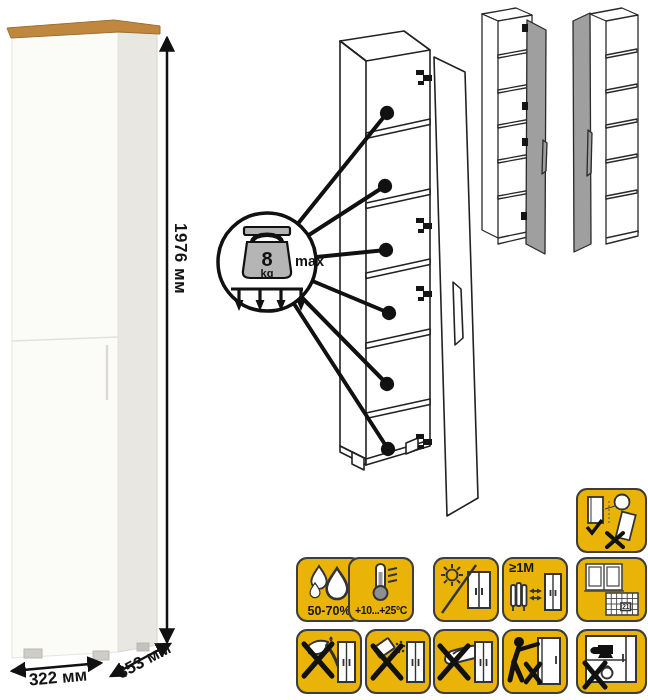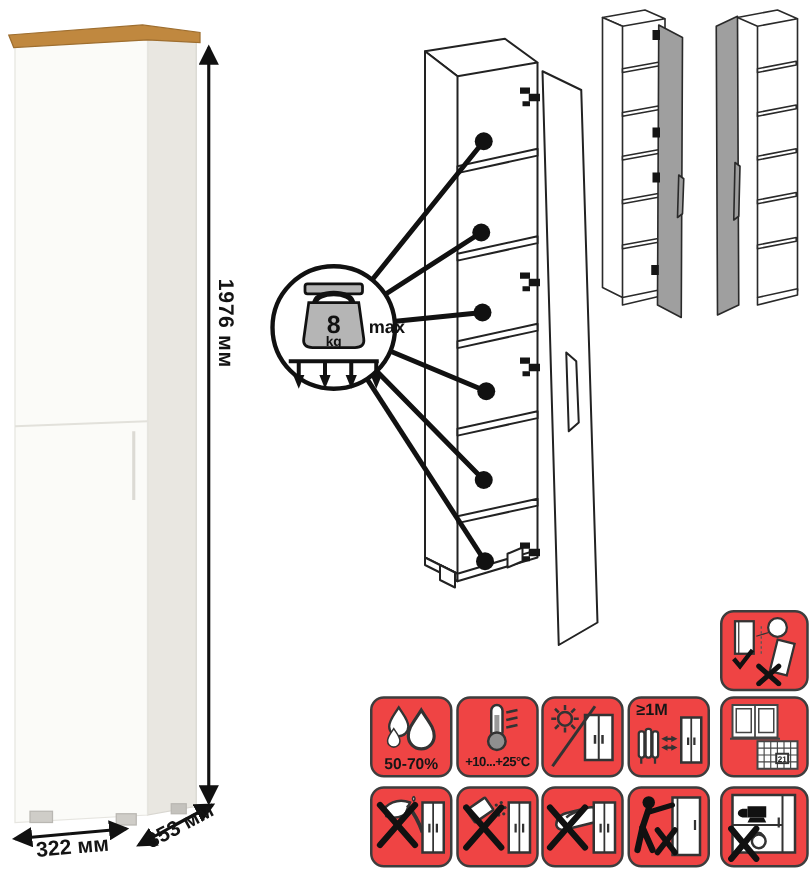--- a/index.html
+++ b/index.html
@@ -4,21 +4,21 @@
 <style>
   html,body{margin:0;padding:0;background:#fff;}
   body{width:648px;height:700px;position:relative;overflow:hidden;
        font-family:"Liberation Sans",sans-serif;}
   .sheet{position:absolute;inset:0;width:648px;height:700px;}
   .artwork{position:absolute;left:0;top:0;}
   .dim{position:absolute;font-weight:bold;color:#141414;font-size:17px;white-space:nowrap;}
   #dim-h{left:170px;top:223px;writing-mode:vertical-rl;letter-spacing:.5px;}
   #dim-w{left:14px;top:668px;width:88px;text-align:center;transform:rotate(-5deg);}
   #dim-d{left:100px;top:651px;width:88px;text-align:center;transform:rotate(-28deg);}
-  .tile{position:absolute;background:#ef4444;border:2.5px solid #3d3d3d;border-radius:11px;
+  .tile{position:absolute;background:#eab308;border:2.5px solid #3d3d3d;border-radius:11px;
         box-sizing:border-box;}
   .tile svg{display:block;margin:1px auto 0;}
   .tile-label{position:absolute;bottom:2px;left:0;right:0;text-align:center;
         font-weight:bold;font-size:12.5px;color:#161616;}
   .tile-label.small{font-size:10.5px;letter-spacing:-.4px;bottom:4px;}
   .tile-label.top{top:1px;bottom:auto;left:5px;right:auto;font-size:13px;}
 </style>
 </head>
 <body>
 
@@ -195,21 +195,21 @@
   <svg width="59" height="42" viewBox="0 0 59 42">
     <g fill="#fff" stroke="#333" stroke-width="2.2">
       <path transform="translate(19,17) scale(0.85)" d="M0,-13 C5,-5 9,-1 9,5 A9,9 0 1,1 -9,5 C-9,-1 -5,-5 0,-13 Z"></path>
       <path transform="translate(15,30) scale(0.55)" d="M0,-13 C5,-5 9,-1 9,5 A9,9 0 1,1 -9,5 C-9,-1 -5,-5 0,-13 Z"></path>
       <path transform="translate(37,23) scale(1.15)" d="M0,-13 C5,-5 9,-1 9,5 A9,9 0 1,1 -9,5 C-9,-1 -5,-5 0,-13 Z"></path>
     </g>
   </svg>
   <div class="tile-label">50-70%</div>
 </div>
 
-<div class="tile" style="left:365px;top:557px;width:66px;height:65px">
+<div class="tile" style="left:348px;top:557px;width:66px;height:65px">
   <svg width="59" height="42" viewBox="0 0 59 42">
     <line x1="36" y1="10" x2="45" y2="8" stroke="#333" stroke-width="2"></line>
     <line x1="36" y1="16" x2="45" y2="14" stroke="#333" stroke-width="2"></line>
     <line x1="36" y1="22" x2="45" y2="20" stroke="#333" stroke-width="2"></line>
     <rect x="24" y="4" width="9" height="26" rx="4.5" fill="#fff" stroke="#333" stroke-width="2"></rect>
     <line x1="28.5" y1="12" x2="28.5" y2="29" stroke="#999" stroke-width="4"></line>
     <circle cx="28.5" cy="33" r="7" fill="#8f8f8f" stroke="#333" stroke-width="2"></circle>
   </svg>
   <div class="tile-label small">+10...+25°C</div>
 </div>

